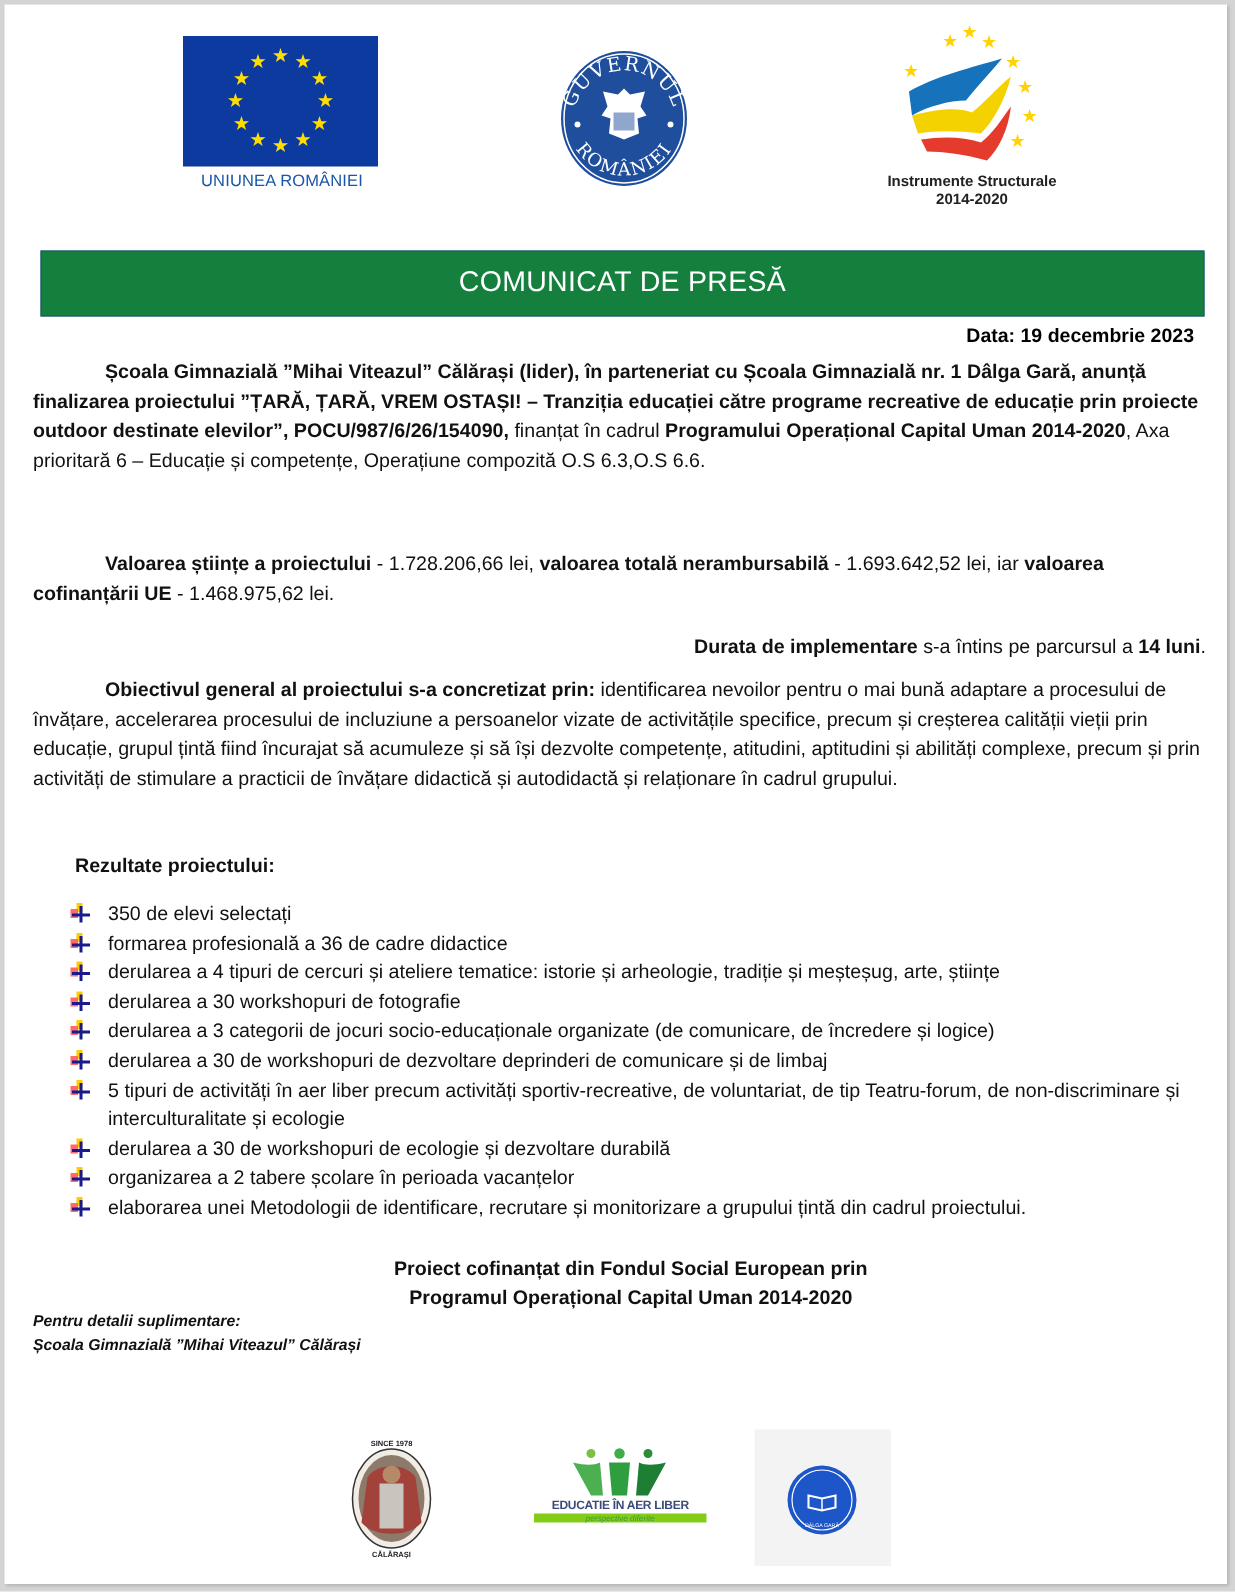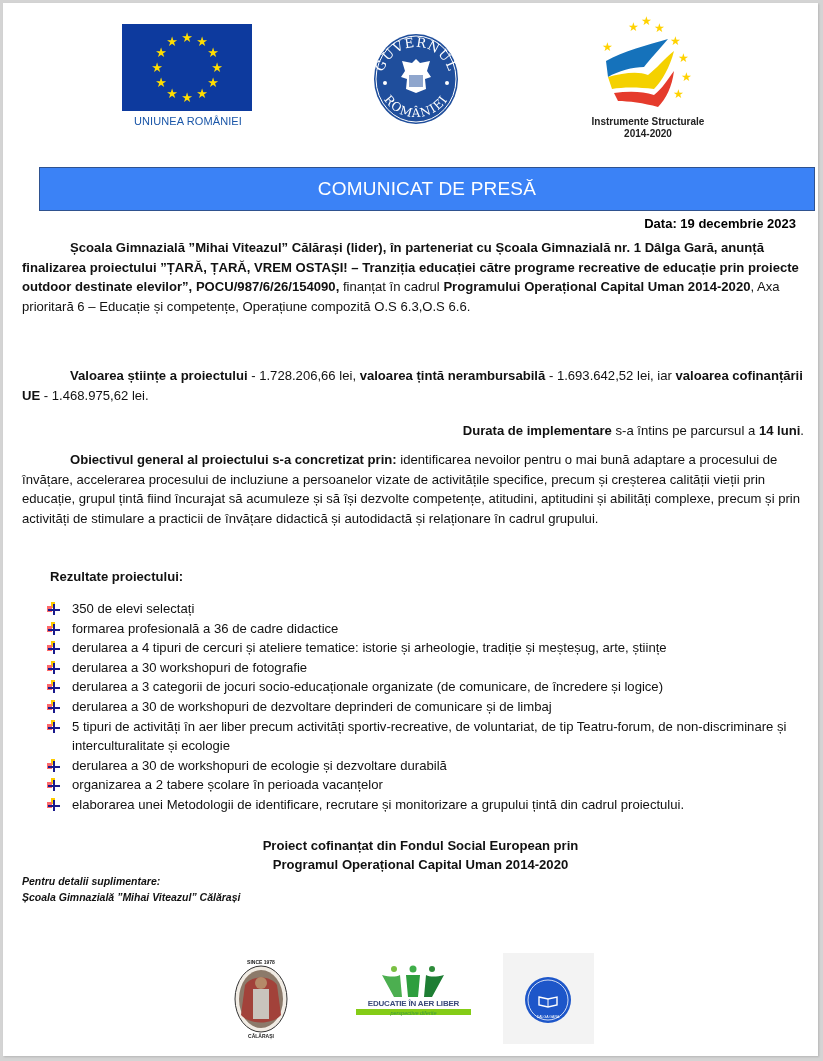--- a/index.html
+++ b/index.html
@@ -16,22 +16,22 @@
   .logos-top { position: absolute; left: 0; top: 0; width: 100%; height: 160px; }
   .eu-logo { position: absolute; left: 118px; top: 21px; width: 134px; }
   .eu-flag { width: 130px; height: 87px; background: #0d3a9e; position: relative; margin-left: 1px; }
   .eu-flag .star { position: absolute; color: #ffdd00; font-size: 13px; line-height: 13px; transform: translate(-50%, -50%); }
   .eu-caption { margin-top: 4px; font-size: 11px; color: #1a56a8; text-align: center; letter-spacing: 0.1px; }
   .gov-logo { position: absolute; left: 363px; top: 26px; width: 100px; height: 100px; }
   .is-logo { position: absolute; left: 575px; top: 12px; width: 140px; height: 130px; }
   .is-caption { position: absolute; left: 0; top: 101px; width: 140px; text-align: center; font-size: 10px; font-weight: bold; color: #222; line-height: 12px; }
 
   .banner {
-    position: absolute; left: 36px; top: 164px; width: 774px; height: 42px;
-    background: #3b82f6; border: 1.5px solid #2f528f;
+    position: absolute; left: 24px; top: 164px; width: 774px; height: 42px;
+    background: #15803d; border: 1.5px solid #2f528f;
     color: #ffffff; font-size: 19px; text-align: center; line-height: 42px;
     font-family: "Liberation Sans", sans-serif; letter-spacing: 0.2px;
   }
   .date { position: absolute; right: 22px; top: 213px; font-size: 13px; font-weight: bold; color: #000; }
 
   .body-text {
     position: absolute; left: 19px; width: 782px;
     font-size: 13.1px; line-height: 19.6px; color: #111;
   }
   .body-text b { font-weight: bold; }
@@ -135,21 +135,21 @@
   </div>
 
   <div class="banner">COMUNICAT DE PRESĂ</div>
   <div class="date">Data: 19 decembrie 2023</div>
 
   <div class="body-text indent p1">
     <b>Școala Gimnazială ”Mihai Viteazul” Călărași (lider), în parteneriat cu Școala Gimnazială nr. 1 Dâlga Gară, anunță finalizarea proiectului ”ȚARĂ, ȚARĂ, VREM OSTAȘI! – Tranziția educației către programe recreative de educație prin proiecte outdoor destinate elevilor”, POCU/987/6/26/154090,</b><span> finanțat în cadrul </span><b>Programului Operațional Capital Uman 2014-2020</b><span>,  Axa prioritară 6 – Educație și competențe, Operațiune compozită O.S 6.3,O.S 6.6.</span>
   </div>
 
   <div class="body-text indent p2">
-    <b>Valoarea științe a proiectului</b><span> - 1.728.206,66 lei, </span><b>valoarea țintă nerambursabilă</b><span> - 1.693.642,52 lei, iar </span><b>valoarea cofinanțării UE</b><span> - 1.468.975,62 lei.</span>
+    <b>Valoarea științe a proiectului</b><span> - 1.728.206,66 lei, </span><b>valoarea totală nerambursabilă</b><span> - 1.693.642,52 lei, iar </span><b>valoarea cofinanțării UE</b><span> - 1.468.975,62 lei.</span>
   </div>
 
   <div class="body-text indent p3">
     <b>Durata de implementare</b><span> s-a întins pe parcursul a </span><b>14 luni</b><span>.</span>
   </div>
 
   <div class="body-text indent p4">
     <b>Obiectivul general al proiectului s-a concretizat prin:</b><span> identificarea nevoilor pentru o mai bună adaptare a procesului de învățare, accelerarea procesului de incluziune a persoanelor vizate de activitățile specifice, precum și creșterea calității vieții prin educație, grupul țintă fiind încurajat să acumuleze și să își dezvolte competențe, atitudini, aptitudini și abilități complexe, precum și prin activități de stimulare a practicii de învățare didactică și autodidactă și relaționare în cadrul grupului.</span>
   </div>
 

